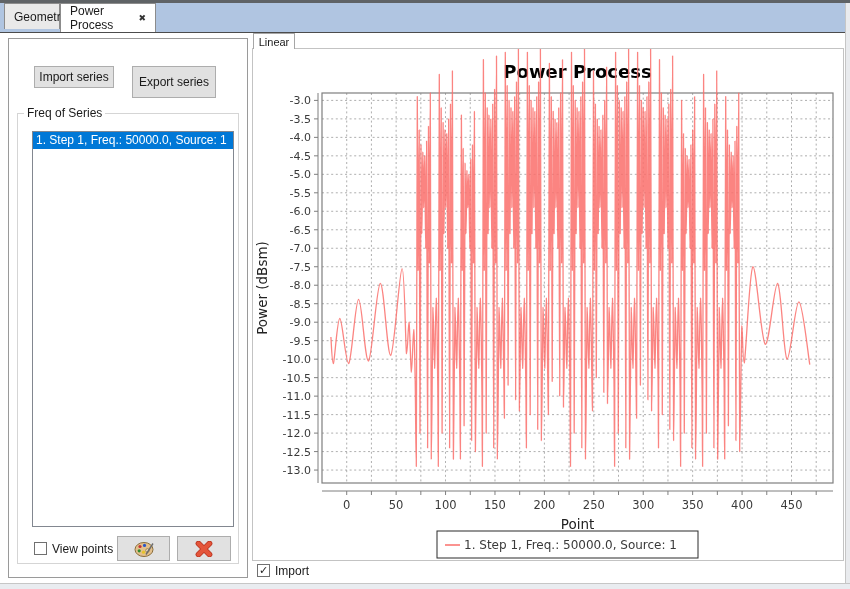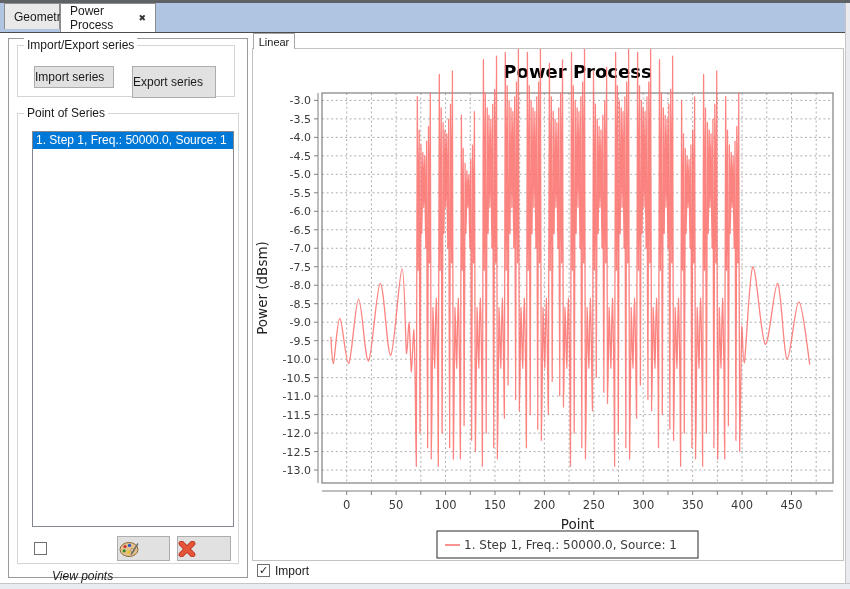--- a/index.html
+++ b/index.html
@@ -14,21 +14,21 @@
   .tab .close{margin-left:8px;font-size:9px;font-weight:bold;color:#333;line-height:9px;}
   .tab-underline{position:absolute;left:0;top:32px;width:850px;height:1px;background:#4c4c4c;}
   .right-edge{position:absolute;right:0;top:3px;width:4px;height:586px;background:#e9ebee;border-left:1px solid #c6c6c6;}
   .bottom-edge{position:absolute;left:0;top:583px;width:850px;height:6px;background:#e9ecf0;border-top:1px solid #c6c6c6;}
   
   .panel-left{position:absolute;left:8px;top:38px;width:240px;height:540px;background:#fff;
               border:1px solid #9a9a9a;box-sizing:border-box;}
   .group{position:absolute;border:1px solid #d5d5d5;box-sizing:border-box;}
   .group-label{position:absolute;top:-8px;left:6px;background:#fff;padding:0 3px;font-size:12px;color:#1a1a1a;}
   .btn{position:absolute;box-sizing:border-box;background:#e1e1e1;border:1px solid #adadad;
-       font-size:12px;color:#1a1a1a;display:flex;align-items:center;cursor:default;}
+       font-size:12px;color:#1a1a1a;display:flex;align-items:center;justify-content:center;cursor:default;}
   .listbox{position:absolute;background:#fff;border:1px solid #828790;box-sizing:border-box;overflow:hidden;}
   .list-item{height:17px;line-height:17px;padding-left:3px;font-size:12px;white-space:nowrap;}
   .list-item.selected{background:#0078d7;color:#fff;}
   .checkbox{position:absolute;width:13px;height:13px;box-sizing:border-box;border:1px solid #707070;background:#fff;
             display:flex;align-items:center;justify-content:center;font-size:11px;font-weight:bold;color:#222;line-height:11px;}
   .cb-label{position:absolute;font-size:12px;color:#1a1a1a;}
   
   .linear-tab{position:absolute;left:253px;top:33px;width:42px;height:16px;box-sizing:border-box;
               border:1px solid #a6a6a6;border-bottom:none;background:#fff;z-index:2;
               font-size:11px;display:flex;align-items:center;justify-content:center;}
@@ -45,39 +45,36 @@
   <div class="tab" style="left:4px;width:56px;">
     <span>Geometry</span>
   </div>
   <div class="tab active" style="left:60px;width:96px;">
     <span>Power Process</span>
     <span class="close">✖</span>
   </div>
   <div class="tab-underline"></div>
 
   <div class="panel-left">
-    <div class="group" style="left:8px;top:6px;width:218px;height:52px;">
-      <span class="group-label">Import/Export series</span>
-    </div>
     <div class="btn" style="left:25px;top:27px;width:80px;height:22px;">
       <span>Import series</span>
     </div>
     <div class="btn" style="left:123px;top:27px;width:84px;height:32px;">
       <span>Export series</span>
     </div>
 
     <div class="group" style="left:8px;top:74px;width:222px;height:451px;">
-      <span class="group-label">Point of Series</span>
+      <span class="group-label">Freq of Series</span>
     </div>
     <div class="listbox" style="left:23px;top:92px;width:202px;height:396px;">
       <div class="list-item selected">1. Step 1, Freq.: 50000.0, Source: 1</div>
     </div>
 
     <div class="checkbox" style="left:25px;top:503px;"></div>
-    <span class="cb-label" style="left:43px;top:530px;font-style:italic;">View points</span>
+    <span class="cb-label" style="left:43px;top:503px;">View points</span>
 
     <div class="btn" style="left:108px;top:497px;width:53px;height:25px;">
       <svg width="22" height="18" viewBox="0 0 22 18">
         <ellipse cx="11" cy="9.5" rx="9" ry="7" fill="#e3c08d" stroke="#8a6d3b" stroke-width="1"></ellipse>
         <circle cx="7" cy="6.5" r="1.6" fill="#c83232"></circle>
         <circle cx="11.5" cy="5.4" r="1.6" fill="#2a57c8"></circle>
         <circle cx="6.2" cy="10.8" r="1.6" fill="#2f8a2f"></circle>
         <circle cx="10.5" cy="12.2" r="1.6" fill="#e6c229"></circle>
         <circle cx="14.5" cy="10.5" r="1.8" fill="#efe2c8" stroke="#8a6d3b" stroke-width="0.7"></circle>
         <line x1="13" y1="14.5" x2="20" y2="3.5" stroke="#6b6b6b" stroke-width="1.4"></line>

